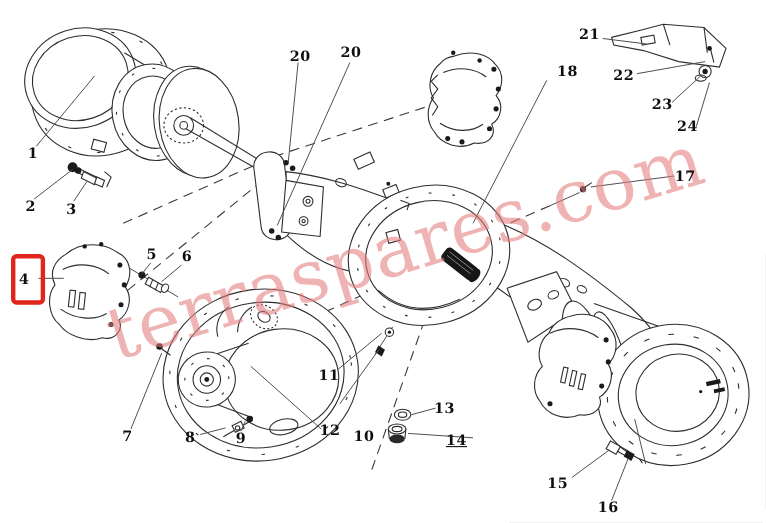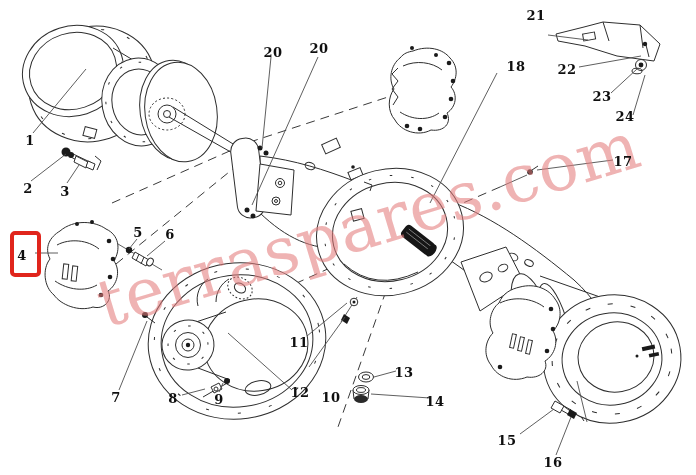--- a/index.html
+++ b/index.html
@@ -308,28 +308,28 @@
     <span class="lbl" style="left:22px;  top:255px;">4</span>
     <span class="lbl" style="left:138px; top:232px;">5</span>
     <span class="lbl" style="left:170px; top:234px;">6</span>
     <span class="lbl" style="left:116px; top:397px;">7</span>
     <span class="lbl" style="left:173px; top:398px;">8</span>
     <span class="lbl" style="left:219px; top:399px;">9</span>
     <span class="lbl" style="left:297px; top:397px;margin-left:34px;">10</span>
     <span class="lbl" style="left:299px; top:342px;">11</span>
     <span class="lbl" style="left:300px; top:392px;text-align:center;">12</span>
     <span class="lbl" style="left:404px; top:372px;text-align:right;">13</span>
-    <span class="lbl" style="left:435px; top:401px;">14</span>
+    <span class="lbl" style="left:415px; top:401px;text-decoration:underline;">14</span>
     <span class="lbl" style="left:507px; top:440px;">15</span>
     <span class="lbl" style="left:553px; top:462px;">16</span>
     <span class="lbl" style="left:623px; top:161px;">17</span>
     <span class="lbl" style="left:503px; top:66px;margin-left:13px;">18</span>
     <span class="lbl" style="left:319px; top:48px;">20</span>
     <span class="lbl" style="left:273px; top:52px;">20</span>
-    <span class="lbl" style="left:536px; top:15px;">21</span>
+    <span class="lbl" style="left:536px; top:32px;">21</span>
     <span class="lbl" style="left:567px; top:69px;">22</span>
     <span class="lbl" style="left:602px; top:96px;">23</span>
     <span class="lbl" style="left:625px; top:116px;">24</span>
   </div>
 
   <div class="hl-box"></div>
 
 </div>
 
 </body></html>

